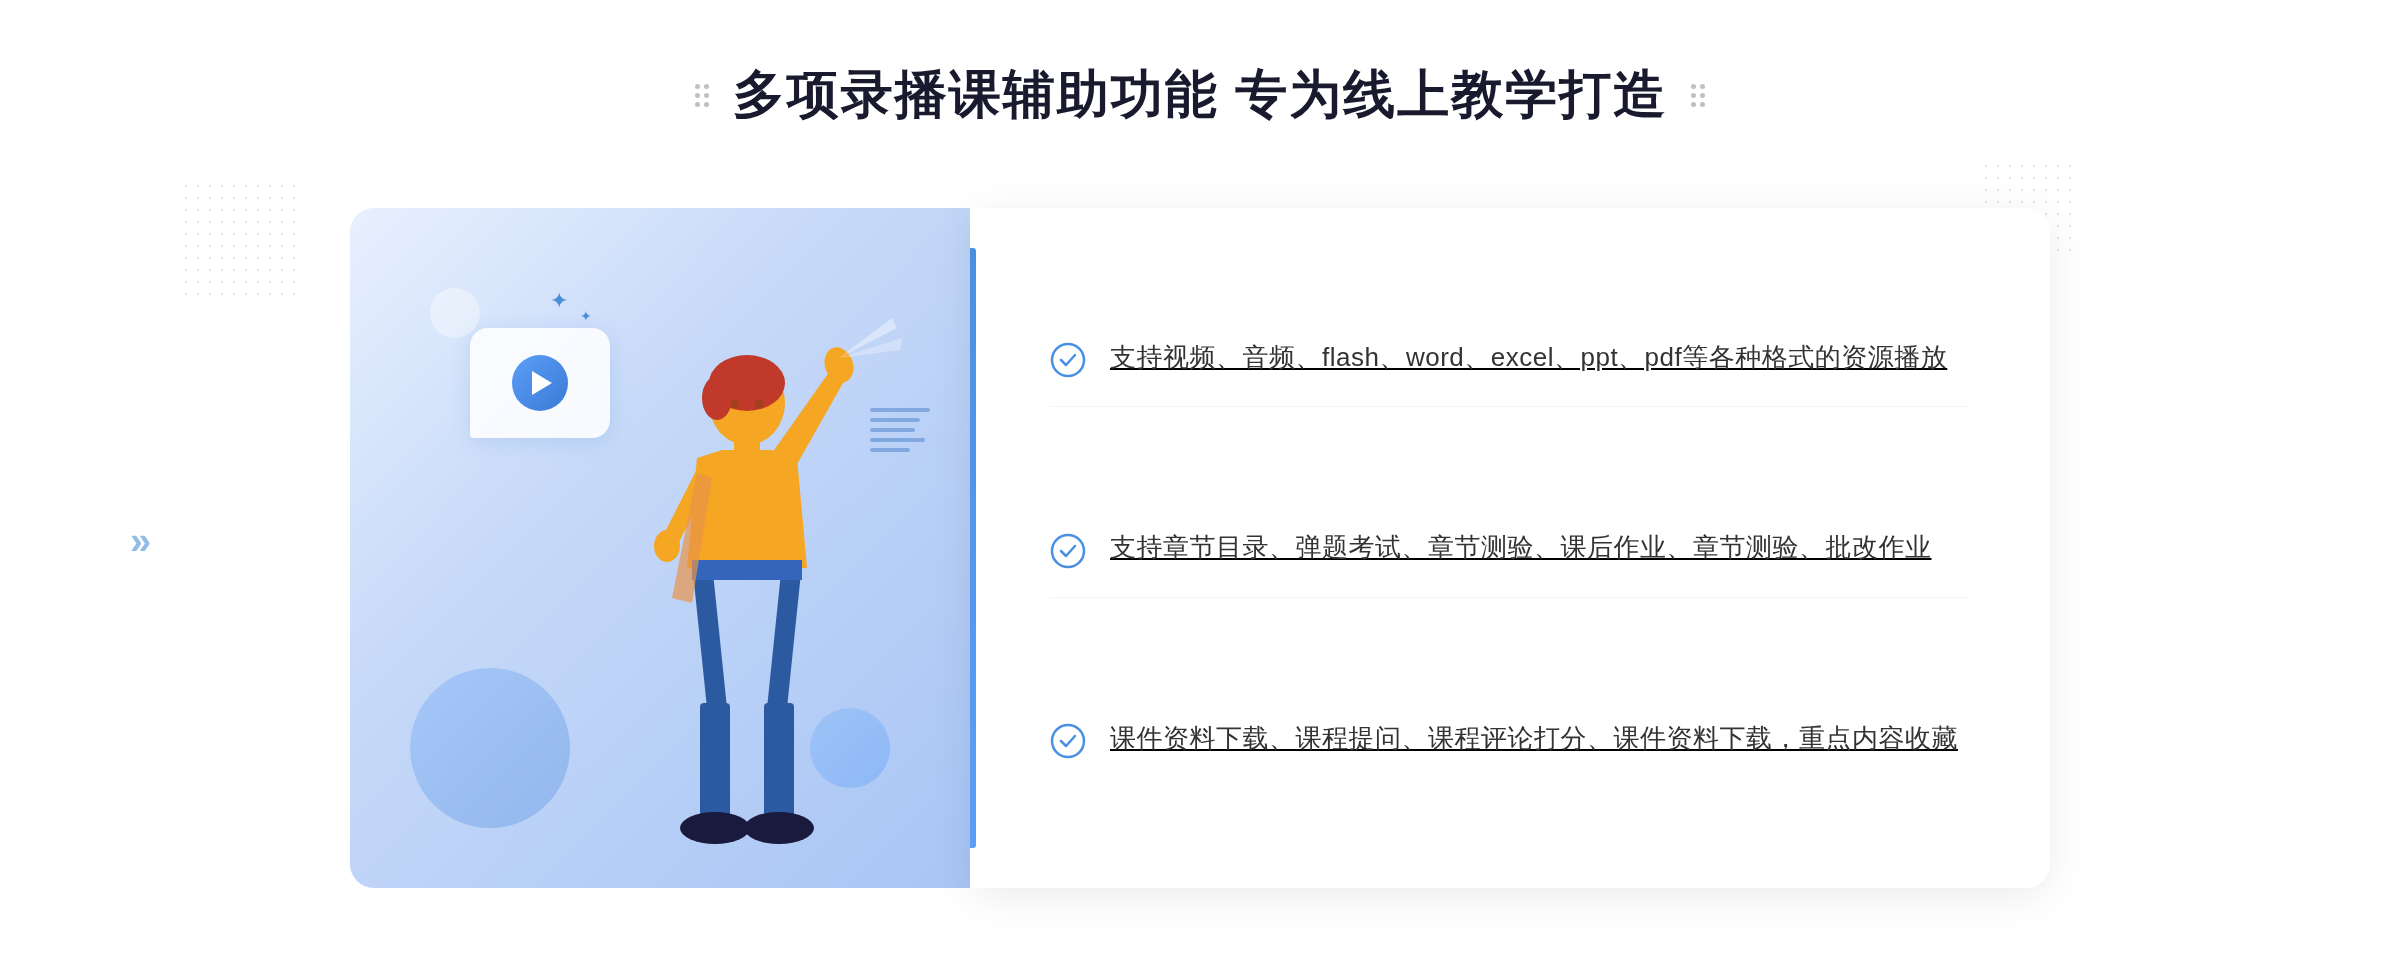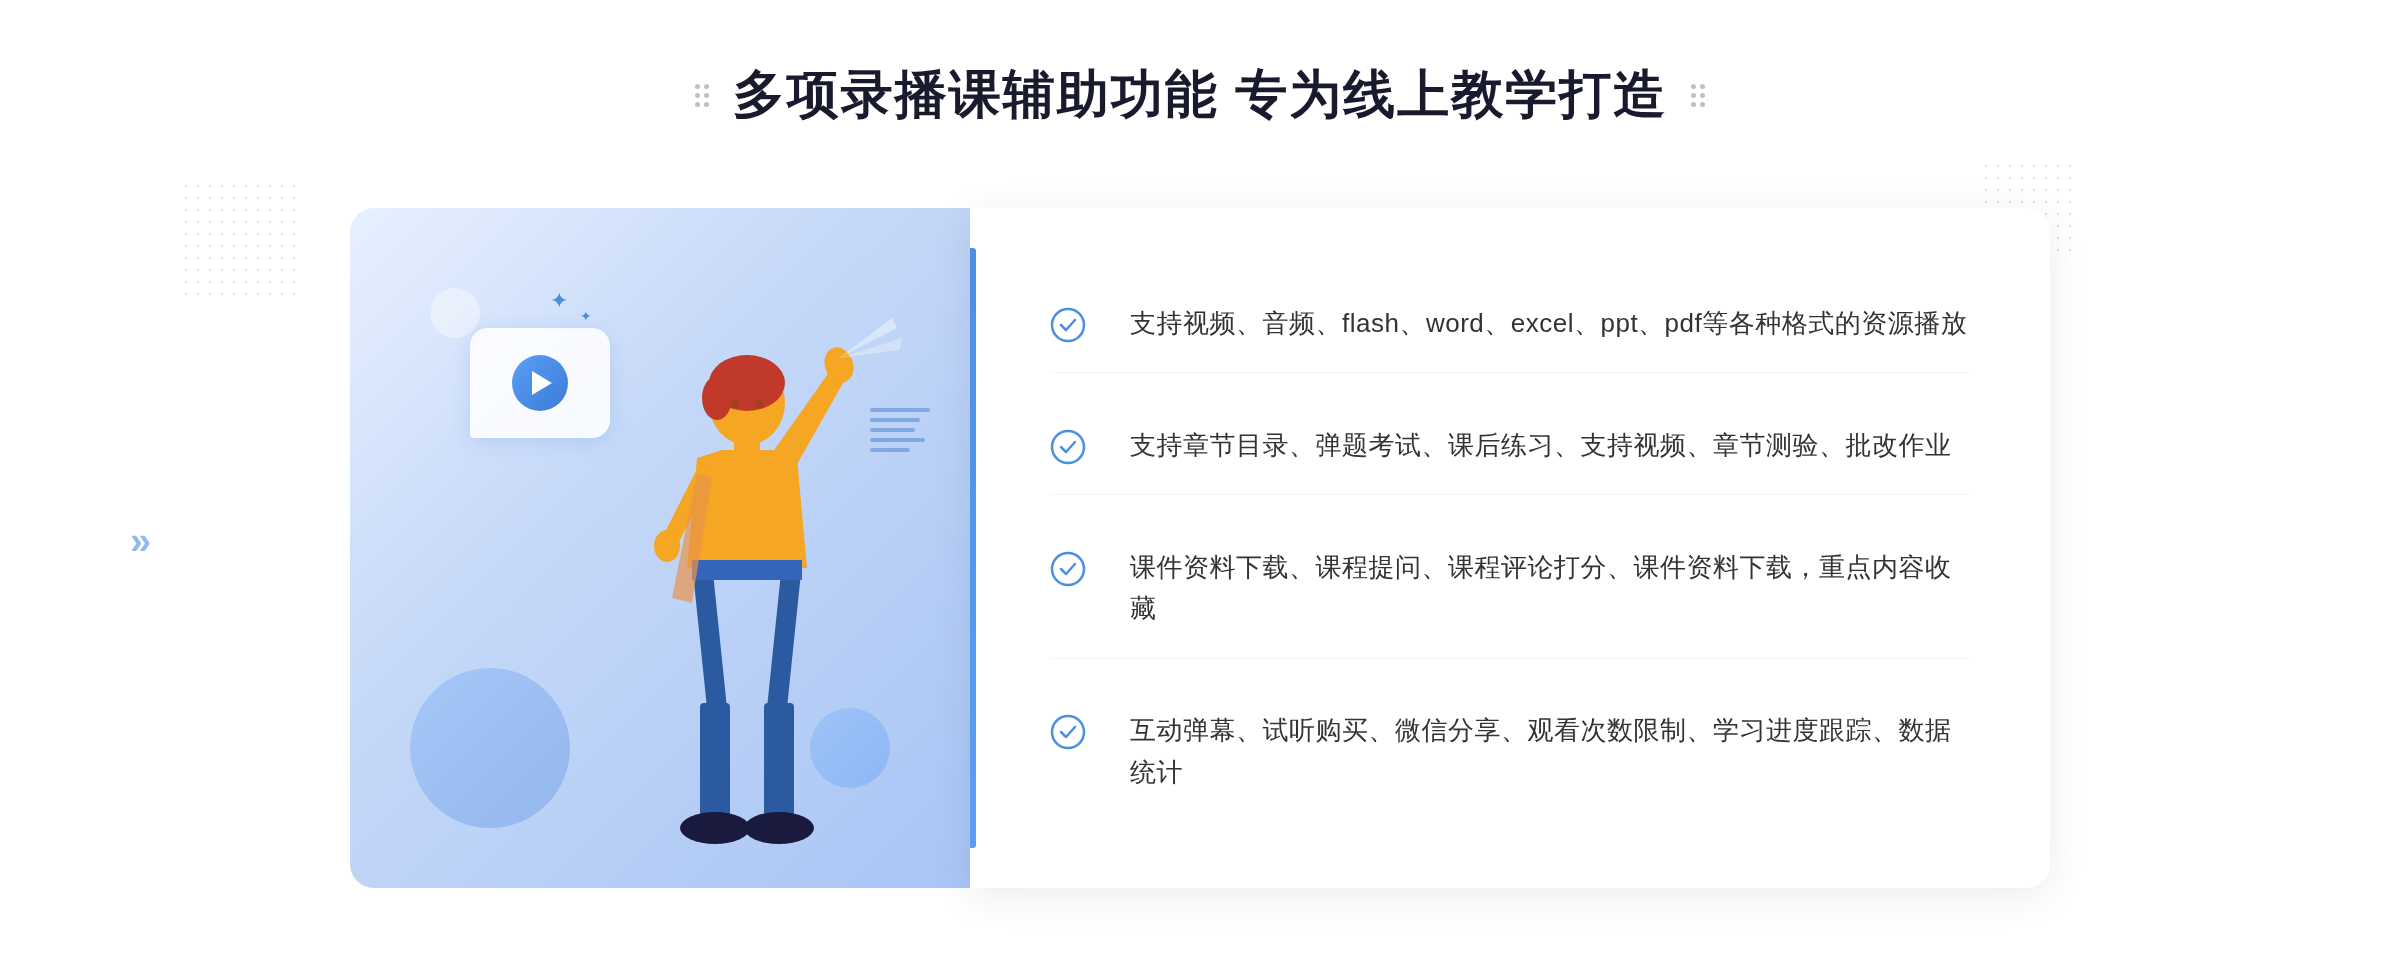--- a/index.html
+++ b/index.html
@@ -262,24 +262,25 @@
       left: 0;
       top: 40px;
       bottom: 40px;
       width: 6px;
       background: linear-gradient(180deg, #4a90e2, #5b9ef7);
       border-radius: 0 3px 3px 0;
     }
 
     .feature-item {
       display: flex;
-      align-items: flex-start;
-      gap: 44px;
+      align-items: flex-end;
+      gap: 24px;
       padding: 28px 0;
       border-bottom: 1px solid #f0f4ff;
+      text-decoration: underline;
     }
 
     .feature-item:last-child {
       border-bottom: none;
     }
 
     .check-icon {
       flex-shrink: 0;
       width: 36px;
       height: 36px;
@@ -416,38 +417,29 @@
         <p class="feature-text">支持视频、音频、flash、word、excel、ppt、pdf等各种格式的资源播放</p>
       </div>
 
       <div class="feature-item">
         <div class="check-icon">
           <svg viewBox="0 0 36 36" fill="none" xmlns="http://www.w3.org/2000/svg">
             <circle cx="18" cy="18" r="16" stroke="#4a90e2" stroke-width="2.5"></circle>
             <path d="M11 18 L16 23 L25 13" stroke="#4a90e2" stroke-width="2.5" stroke-linecap="round" stroke-linejoin="round"></path>
           </svg>
         </div>
-        <p class="feature-text">支持章节目录、弹题考试、课后练习、支持视频、章节测验、批改作业</p>
+        <p class="feature-text">支持章节目录、弹题考试、章节测验、课后作业、章节测验、批改作业</p>
       </div>
 
       <div class="feature-item">
         <div class="check-icon">
           <svg viewBox="0 0 36 36" fill="none" xmlns="http://www.w3.org/2000/svg">
             <circle cx="18" cy="18" r="16" stroke="#4a90e2" stroke-width="2.5"></circle>
             <path d="M11 18 L16 23 L25 13" stroke="#4a90e2" stroke-width="2.5" stroke-linecap="round" stroke-linejoin="round"></path>
           </svg>
         </div>
         <p class="feature-text">课件资料下载、课程提问、课程评论打分、课件资料下载，重点内容收藏</p>
       </div>
 
-      <div class="feature-item">
-        <div class="check-icon">
-          <svg viewBox="0 0 36 36" fill="none" xmlns="http://www.w3.org/2000/svg">
-            <circle cx="18" cy="18" r="16" stroke="#4a90e2" stroke-width="2.5"></circle>
-            <path d="M11 18 L16 23 L25 13" stroke="#4a90e2" stroke-width="2.5" stroke-linecap="round" stroke-linejoin="round"></path>
-          </svg>
-        </div>
-        <p class="feature-text">互动弹幕、试听购买、微信分享、观看次数限制、学习进度跟踪、数据统计</p>
-      </div>
 
     </div>
   </div>
 </div>
 
 </body></html>

